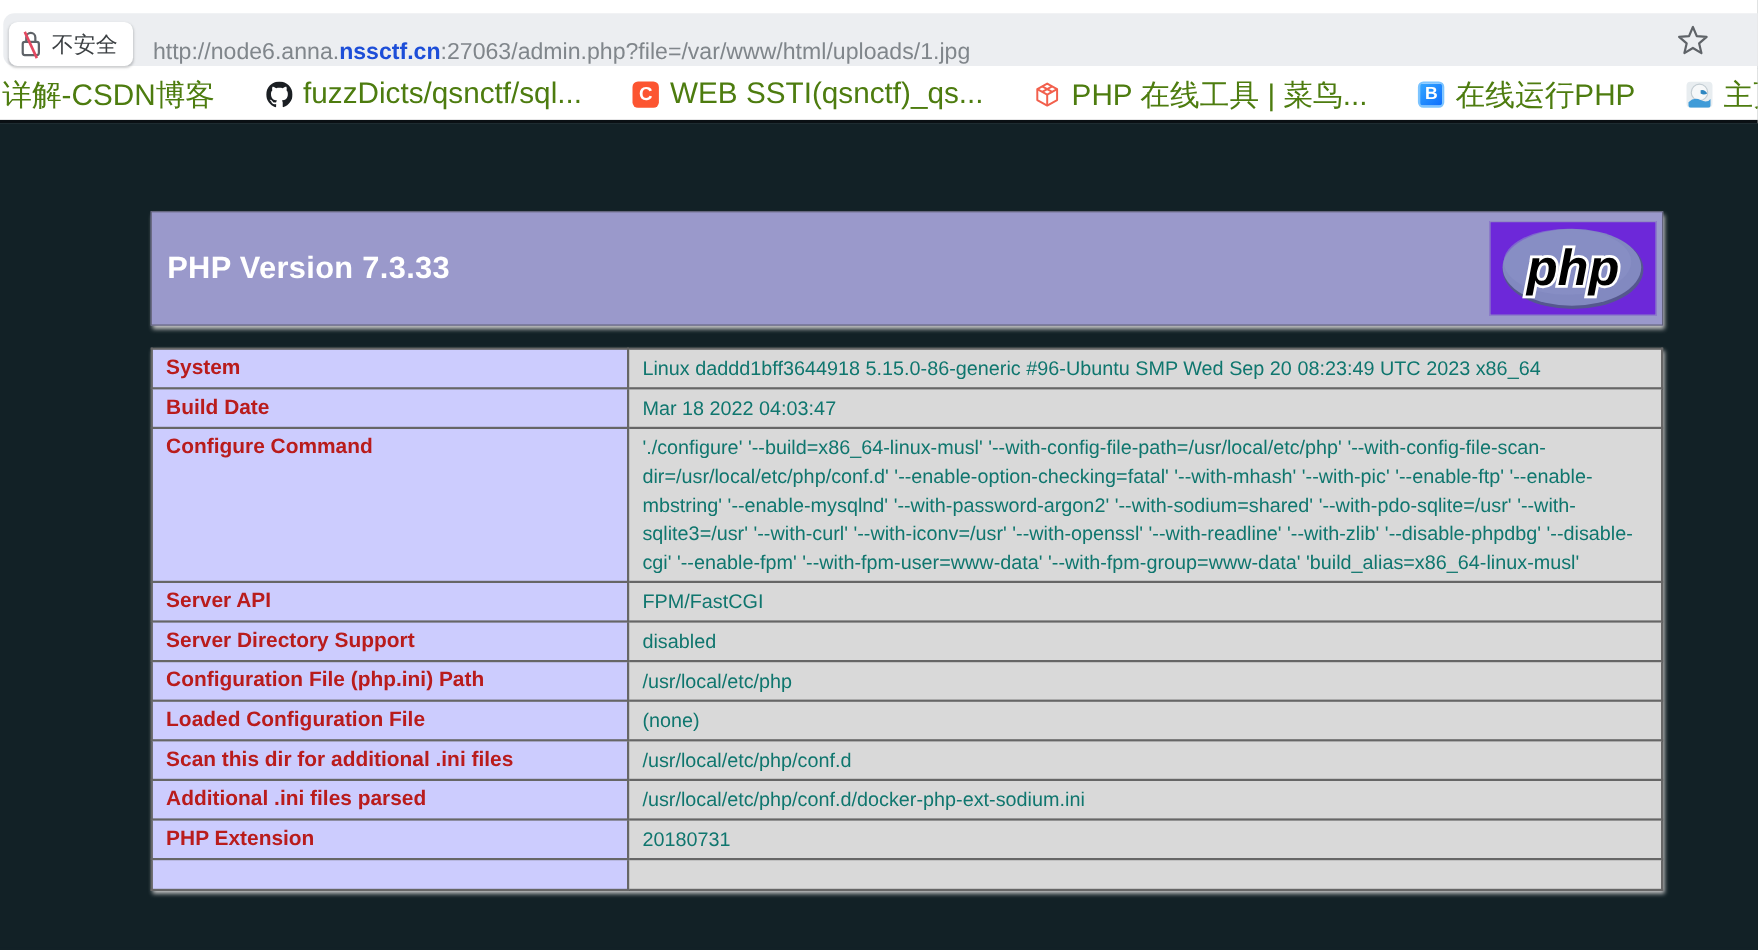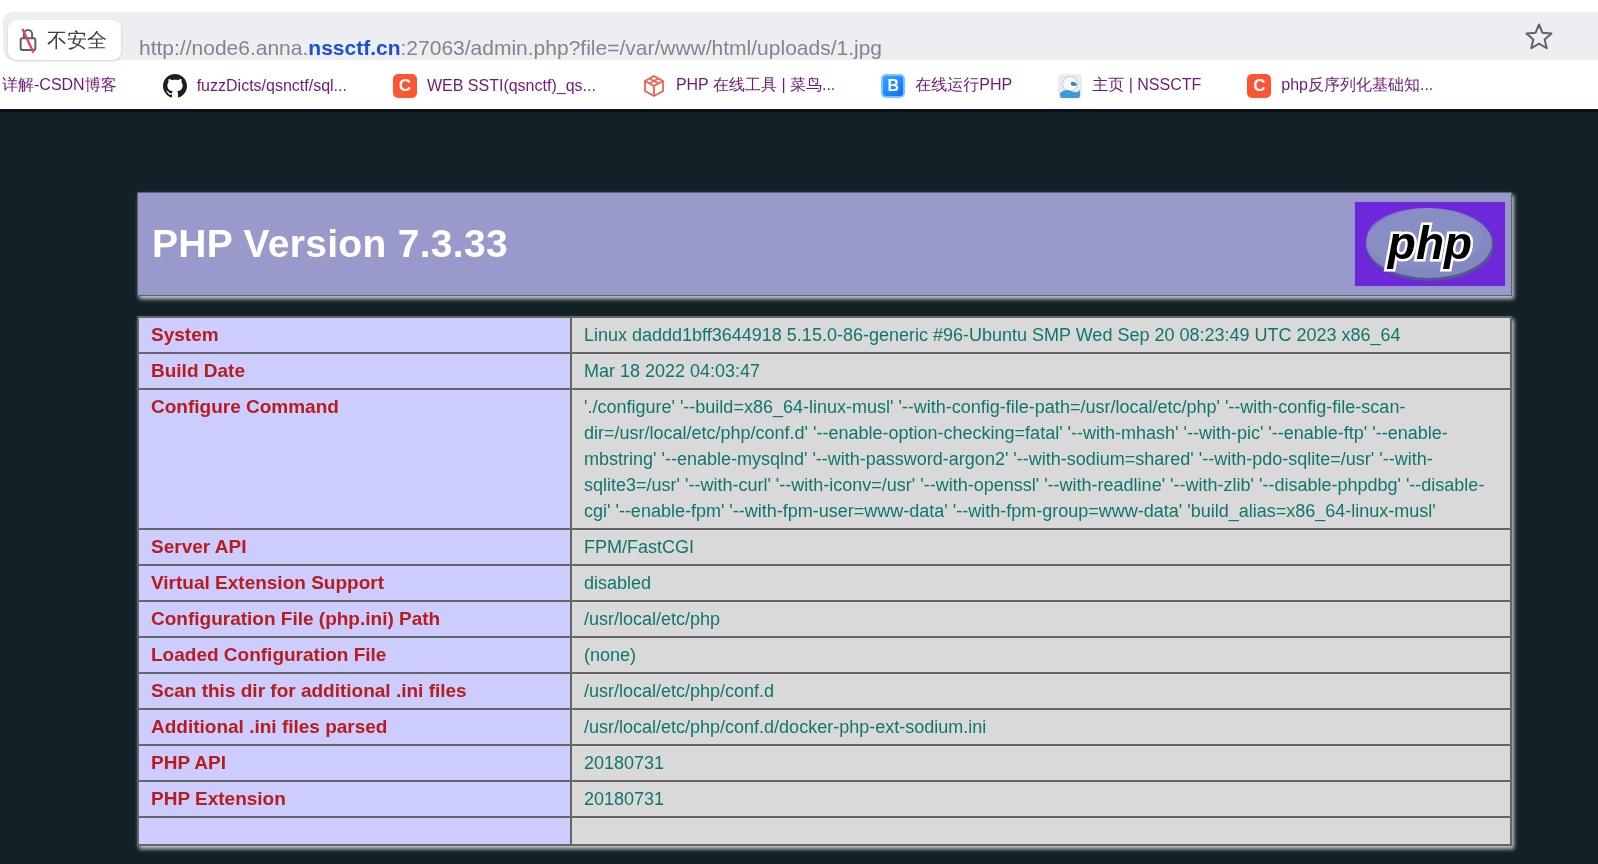--- a/index.html
+++ b/index.html
@@ -31,21 +31,21 @@
   }
   .url-domain { color: #1d4ed8; font-weight: bold; }
   .star-btn { position: absolute; right: 44px; top: 22px; width: 30px; height: 30px; }
 
   .bookmarks {
     height: 50px; background: #ffffff; display: flex; align-items: center;
     padding-left: 2px; overflow: hidden; white-space: nowrap;
     border-bottom: 3px solid #0a1014;
   }
   .bm { display: flex; align-items: center; gap: 10px; margin-right: 46px; flex: none; cursor: pointer; }
-  .bm-label { font-size: 16px; color: #701a75; }
+  .bm-label { font-size: 27px; color: #4d7c0f; }
   .bm-ico { width: 24px; height: 24px; display: inline-flex; align-items: center; justify-content: center; flex: none; }
   .csdn-ico {
     width: 24px; height: 24px; border-radius: 5px; background: #fc5531;
     color: #fff; font-weight: bold; font-size: 17px;
     display: inline-flex; align-items: center; justify-content: center; flex: none;
   }
   .bejson-ico {
     width: 24px; height: 24px; border-radius: 5px;
     background: linear-gradient(135deg, #34a6ff, #0d6efd);
     color: #fff; font-weight: bold; font-size: 16px;
@@ -56,21 +56,21 @@
   
   .page { height: 749px; background: #122126; overflow: hidden; }
   .php-wrap { width: 1375px; margin-left: 137px; padding-top: 80px; color: #fff; }
 
   .php-header {
     height: 104px; background: #9a99cb; border: 1px solid #5f5f74;
     box-shadow: 2px 3px 4px #c8c8c8;
     display: flex; align-items: center; justify-content: space-between;
     padding: 0 5px 0 14px;
   }
-  .php-title { margin: 0; font-size: 39px; font-weight: bold; color: #ffffff; letter-spacing: .3px; }
+  .php-title { margin: 0; font-size: 28px; font-weight: bold; color: #ffffff; letter-spacing: .3px; }
   .php-logo {
     width: 152px; height: 86px; background: #6d28d9; border: 1px solid #9494c2;
     display: flex; align-items: center; justify-content: center; flex: none;
   }
 
   .php-table { width: 100%; border-collapse: collapse; margin-top: 20px; box-shadow: 2px 3px 4px #c8c8c8; }
   .php-table td {
     border: 2px solid #666666; vertical-align: top;
     padding: 4px 12px; font-size: 18px; line-height: 26px; color: #b91c1c;
   }
@@ -182,42 +182,38 @@
         </tr>
         <tr>
           <td class="cell-label">Configure Command</td>
           <td class="cell-value">'./configure' '--build=x86_64-linux-musl' '--with-config-file-path=/usr/local/etc/php' '--with-config-file-scan-dir=/usr/local/etc/php/conf.d' '--enable-option-checking=fatal' '--with-mhash' '--with-pic' '--enable-ftp' '--enable-mbstring' '--enable-mysqlnd' '--with-password-argon2' '--with-sodium=shared' '--with-pdo-sqlite=/usr' '--with-sqlite3=/usr' '--with-curl' '--with-iconv=/usr' '--with-openssl' '--with-readline' '--with-zlib' '--disable-phpdbg' '--disable-cgi' '--enable-fpm' '--with-fpm-user=www-data' '--with-fpm-group=www-data' 'build_alias=x86_64-linux-musl'</td>
         </tr>
         <tr>
           <td class="cell-label">Server API</td>
           <td class="cell-value">FPM/FastCGI</td>
         </tr>
         <tr>
-          <td class="cell-label">Virtual Extension Support</td>
+          <td class="cell-label">Server Directory Support</td>
           <td class="cell-value">disabled</td>
         </tr>
         <tr>
           <td class="cell-label">Configuration File (php.ini) Path</td>
           <td class="cell-value">/usr/local/etc/php</td>
         </tr>
         <tr>
           <td class="cell-label">Loaded Configuration File</td>
           <td class="cell-value">(none)</td>
         </tr>
         <tr>
           <td class="cell-label">Scan this dir for additional .ini files</td>
           <td class="cell-value">/usr/local/etc/php/conf.d</td>
         </tr>
         <tr>
           <td class="cell-label">Additional .ini files parsed</td>
           <td class="cell-value">/usr/local/etc/php/conf.d/docker-php-ext-sodium.ini</td>
-        </tr>
-        <tr>
-          <td class="cell-label">PHP API</td>
-          <td class="cell-value">20180731</td>
         </tr>
         <tr>
           <td class="cell-label">PHP Extension</td>
           <td class="cell-value">20180731</td>
         </tr>
         <tr class="partial">
           <td class="cell-label"></td>
           <td class="cell-value"></td>
         </tr>
       </tbody>

